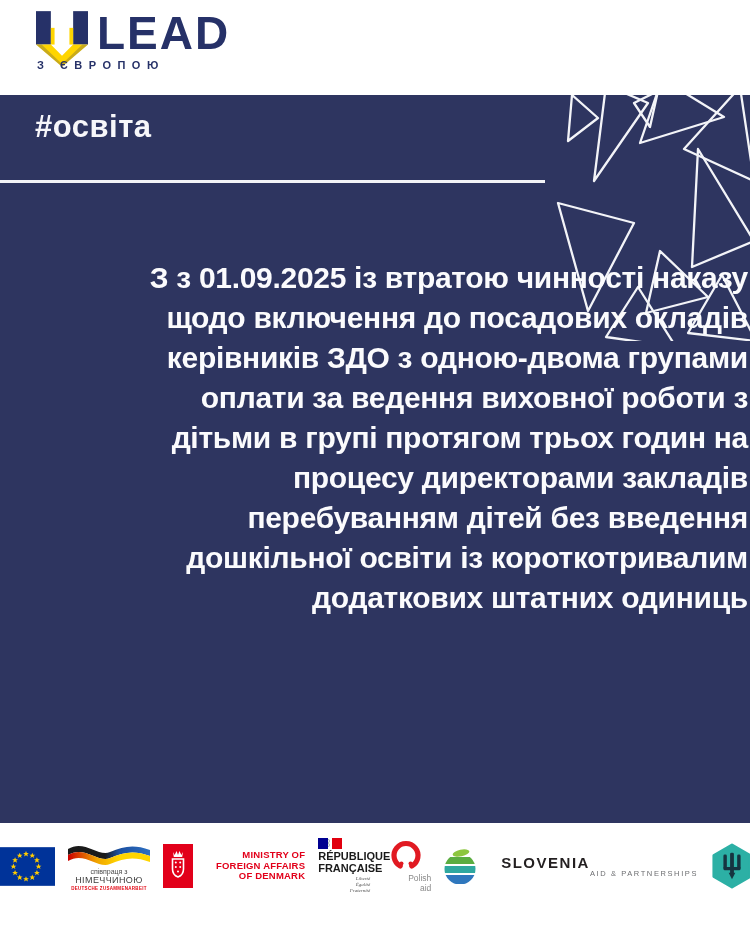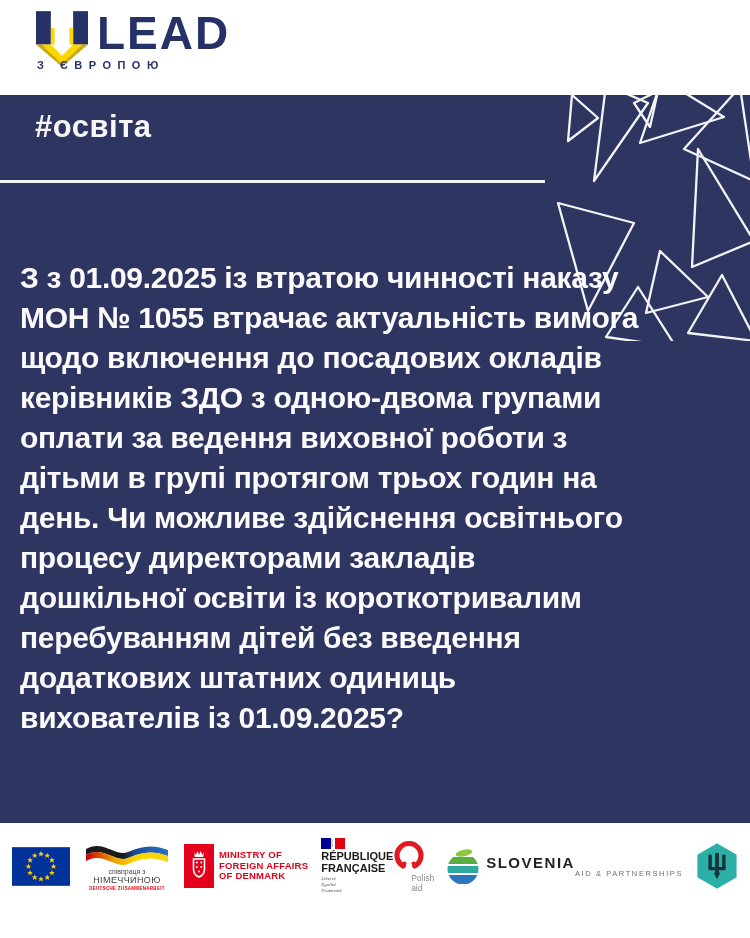--- a/index.html
+++ b/index.html
@@ -3,45 +3,45 @@
 <meta charset="utf-8">
 <style>
   :root{
     --navy:#2e3560; --brand-navy:#263168; --brand-yellow:#ffd500;
     --eu-blue:#003399; --eu-gold:#ffcc00; --dk-red:#e2001a;
     --pl-red:#e11a22; --ua-teal:#2cb0a5; --white:#ffffff;
   }
   *{margin:0;padding:0;box-sizing:border-box;}
   html,body{width:750px;height:938px;overflow:hidden;background:#fff;
     font-family:"Liberation Sans","DejaVu Sans",sans-serif;}
-  .page{position:relative;width:750px;height:938px;}
+  .page{position:relative;width:750px;height:938px;text-align:right;}
 
   
   .header{position:relative;height:95px;background:#fff;}
   .u-icon{position:absolute;left:36px;top:11px;}
   .lead-word{position:absolute;left:97px;top:6px;font-size:46px;font-weight:800;
     color:var(--brand-navy);letter-spacing:2px;}
   .tagline{position:absolute;left:37px;top:59px;font-size:11px;font-weight:700;
     color:var(--brand-navy);letter-spacing:6.5px;}
 
   
   .main{position:relative;height:728px;background:var(--navy);overflow:hidden;}
   .hashtag{position:absolute;left:35px;top:14px;font-size:31px;font-weight:800;
     color:#f7f7fa;letter-spacing:0.5px;}
   .rule{position:absolute;left:0;top:85px;width:545px;height:3px;background:#f2f3f7;}
   .triangles{position:absolute;right:0;top:-4px;}
   .triangles polygon{fill:none;stroke:#f3f4f8;stroke-width:2.3;stroke-linejoin:round;}
-  .body-text{position:absolute;left:20px;top:163px;width:700px;color:#fbfbfd;
+  .body-text{position:absolute;left:48px;top:163px;width:700px;color:#fbfbfd;
     font-size:30px;font-weight:700;line-height:40px;letter-spacing:-0.3px;}
   .body-text div{white-space:nowrap;}
 
   
   .footer{position:relative;height:86px;background:#fff;display:flex;
     align-items:center;justify-content:center;gap:13px;padding:0 8px;}
-  .flogo{display:flex;align-items:center;gap:5px;flex:0 0 auto;}
+  .flogo{display:flex;align-items:center;gap:23px;flex:0 0 auto;}
 
   .de-block{display:flex;flex-direction:column;align-items:center;width:88px;}
   .de-l1{font-size:7px;color:#4a4a4a;margin-top:1px;}
   .de-l2{font-size:9px;color:#3d3d3d;font-weight:400;letter-spacing:0.4px;}
   .de-l3{font-size:4.5px;color:#e30613;font-weight:700;letter-spacing:0.3px;margin-top:1px;}
 
   .dk-text{font-size:9.5px;font-weight:800;color:var(--dk-red);line-height:1.15;letter-spacing:0.2px;}
 
   .fr-block{display:flex;flex-direction:column;width:52px;}
   .fr-title{font-size:11px;font-weight:800;color:#1a1a1a;line-height:1.1;margin-top:1px;}
@@ -89,31 +89,28 @@
       <polygon points="180,184 214,250 146,242"></polygon>
       <polygon points="92,12 116,0 108,36"></polygon>
     </svg>
 
     <div class="hashtag">#освіта</div>
 
     <div class="rule"></div>
 
     <div class="body-text">
       <div>З з 01.09.2025 із втратою чинності наказу</div>
-      <div>МОН № 1055 втрачає актуальність вимога</div>
       <div>щодо включення до посадових окладів</div>
       <div>керівників ЗДО з одною-двома групами</div>
       <div>оплати за ведення виховної роботи з</div>
       <div>дітьми в групі протягом трьох годин на</div>
-      <div>день. Чи можливе здійснення освітнього</div>
       <div>процесу директорами закладів</div>
+      <div>перебуванням дітей без введення</div>
       <div>дошкільної освіти із короткотривалим</div>
-      <div>перебуванням дітей без введення</div>
       <div>додаткових штатних одиниць</div>
-      <div>вихователів із 01.09.2025?</div>
     </div>
   </div>
 
   <div class="footer">
 
     <div class="flogo">
       <svg width="58" height="39" viewBox="0 0 60 40">
         <defs>
           <path id="st" d="M0,-3 L0.9,-0.9 3,-0.9 1.3,0.4 2,2.6 0,1.3 -2,2.6 -1.3,0.4 -3,-0.9 -0.9,-0.9 Z" fill="#ffcc00"></path>
         </defs>

